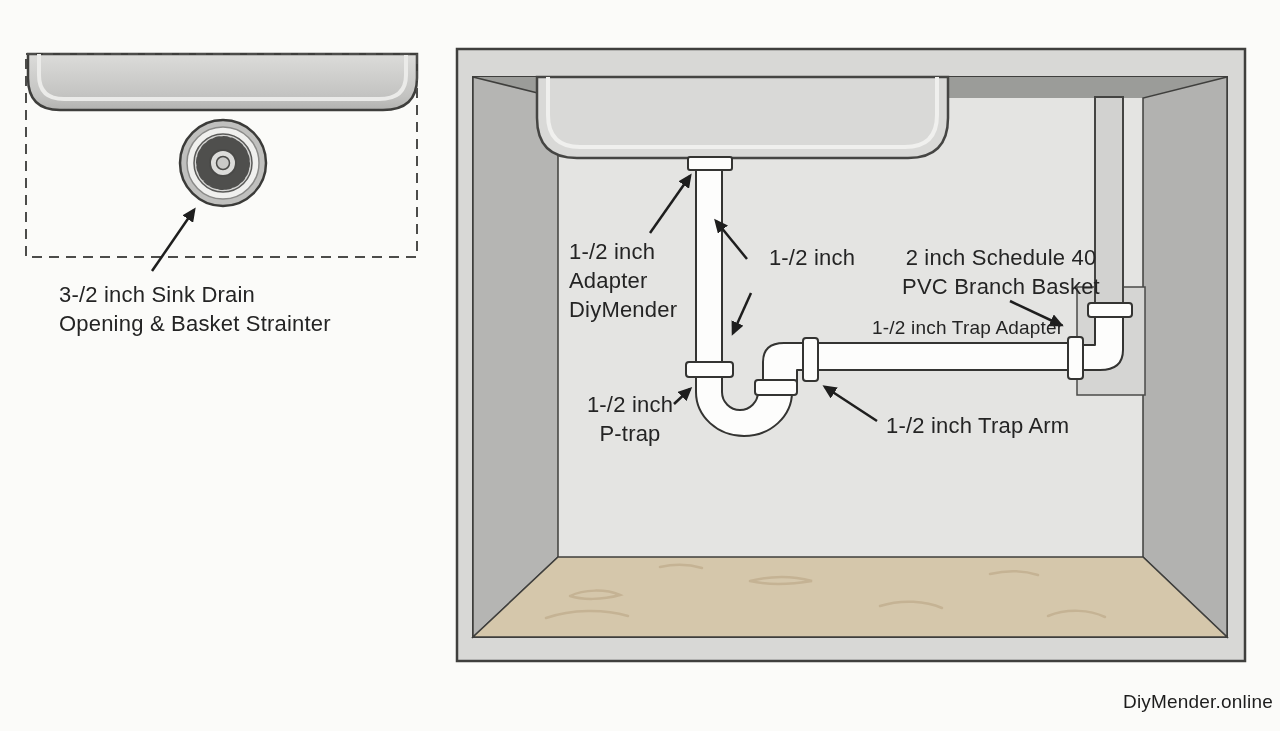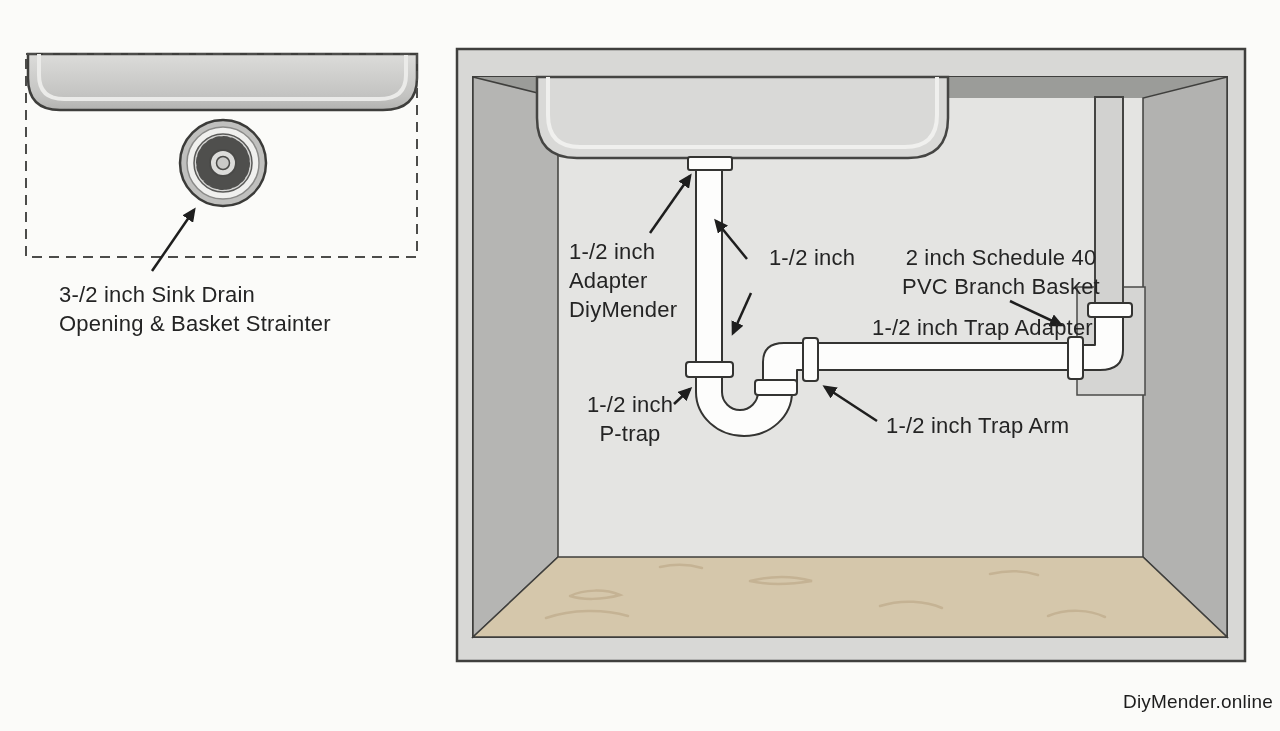--- a/index.html
+++ b/index.html
@@ -9,21 +9,21 @@
     font-family:"Liberation Sans","DejaVu Sans",sans-serif;
     color:#242424;
   }
   .stage svg{position:absolute;display:block;}
   .lbl{
     position:absolute;
     font-size:22px;line-height:29px;letter-spacing:0.2px;
     color:#242424;white-space:nowrap;
   }
   .lbl.center{text-align:center;}
-  .lbl.small{font-size:22px;line-height:22px;}
+  .lbl.small{font-size:19px;line-height:22px;}
   .watermark{
     position:absolute;top:691px;right:7px;
     font-size:19px;color:#1d1d1d;letter-spacing:0.2px;
   }
 </style>
 </head>
 <body>
 
 <div class="stage">
 

